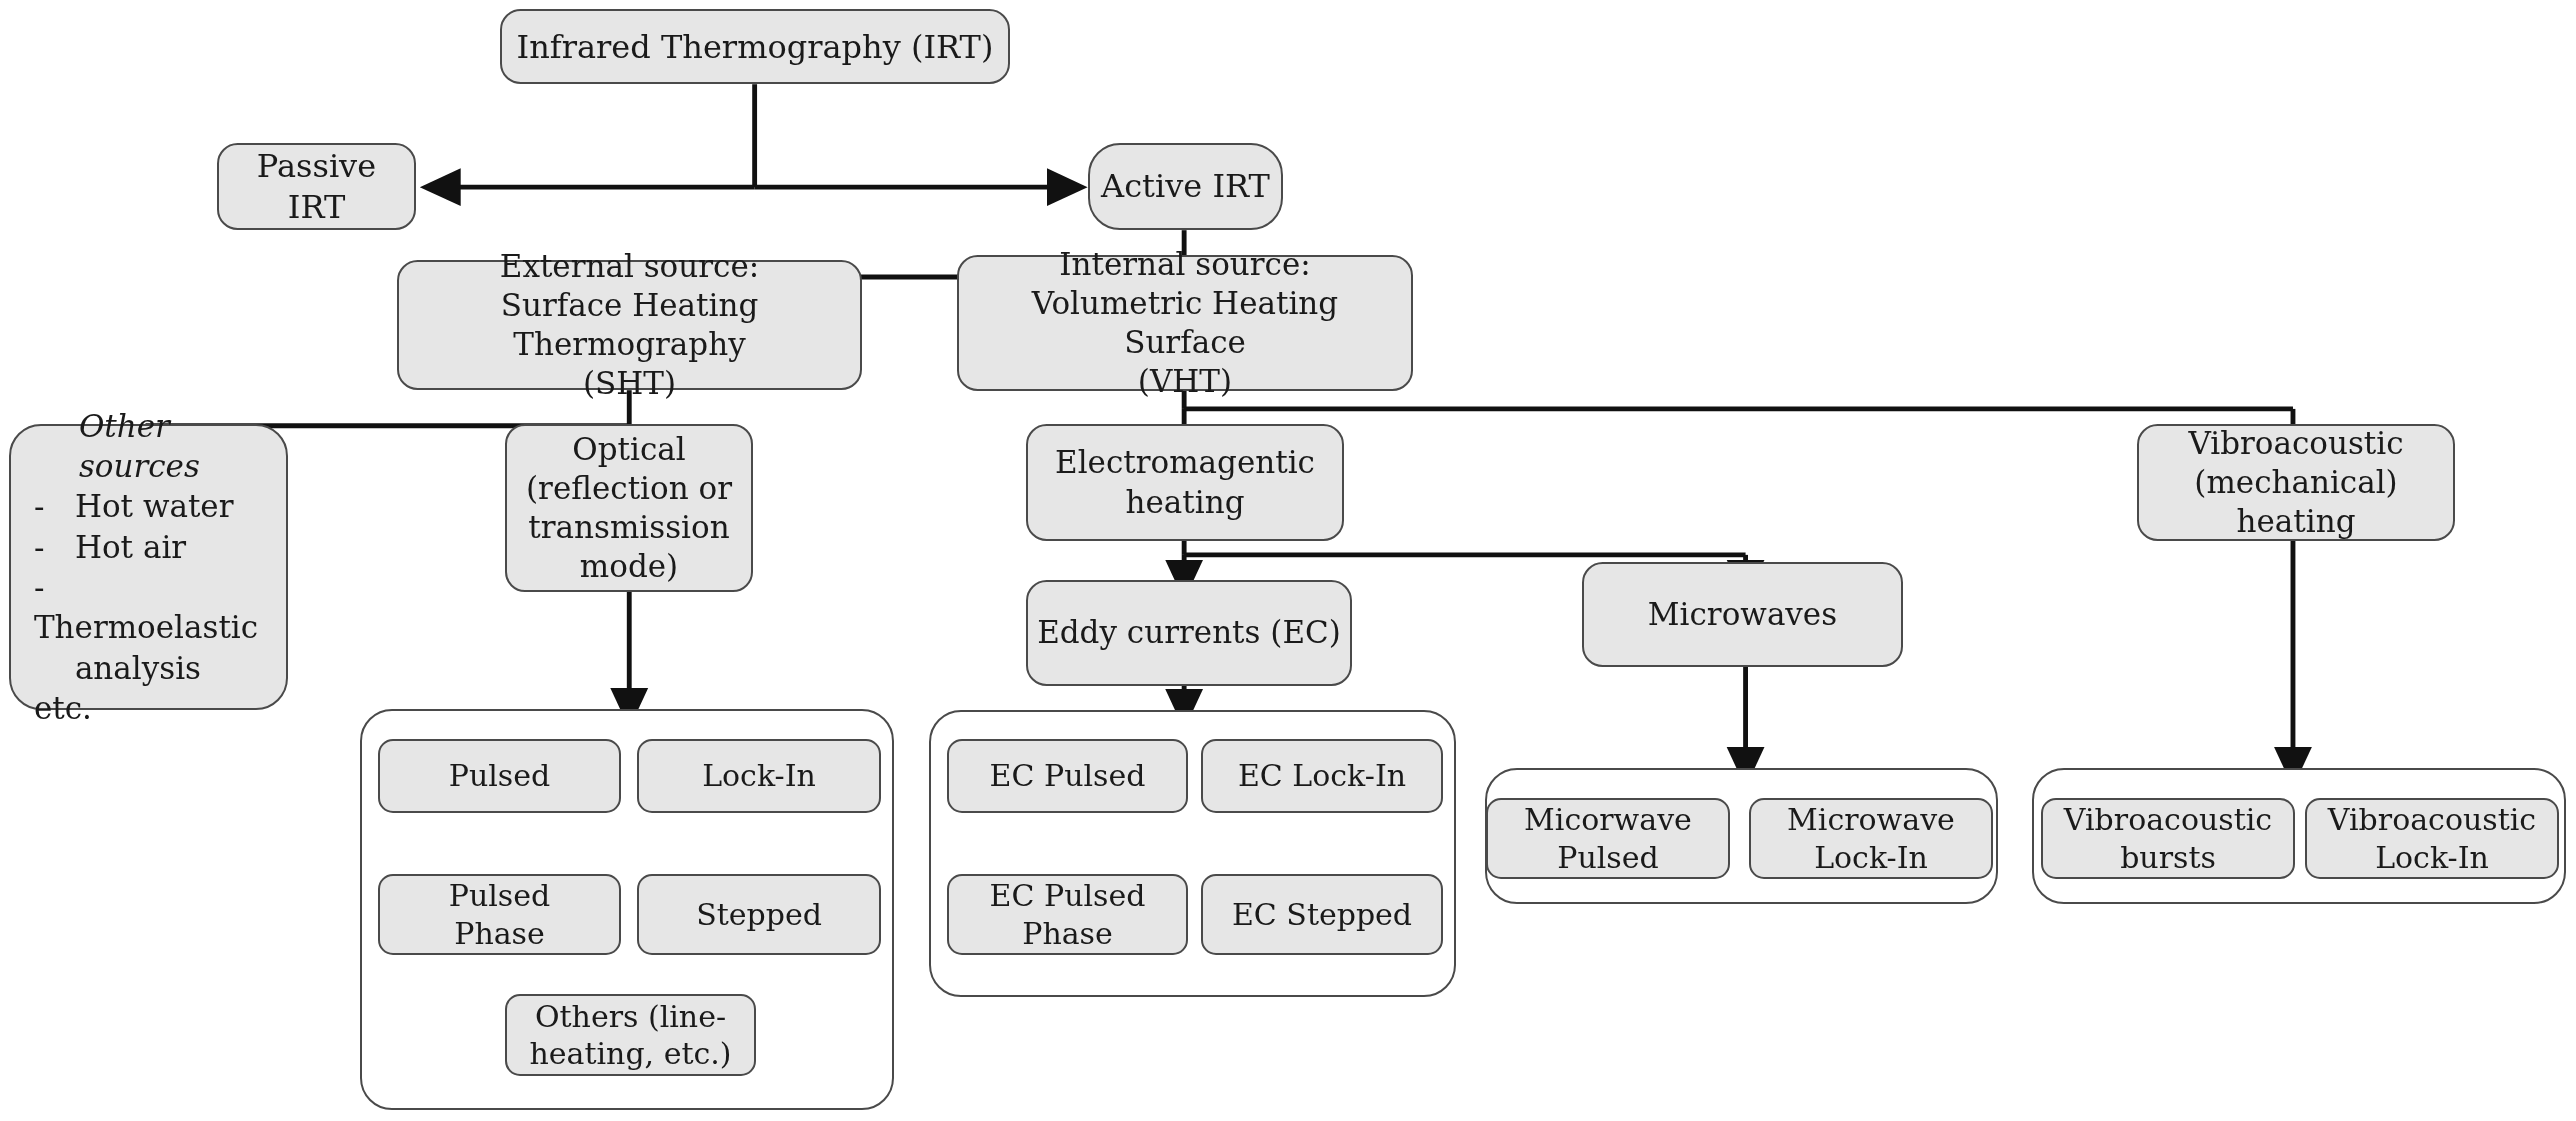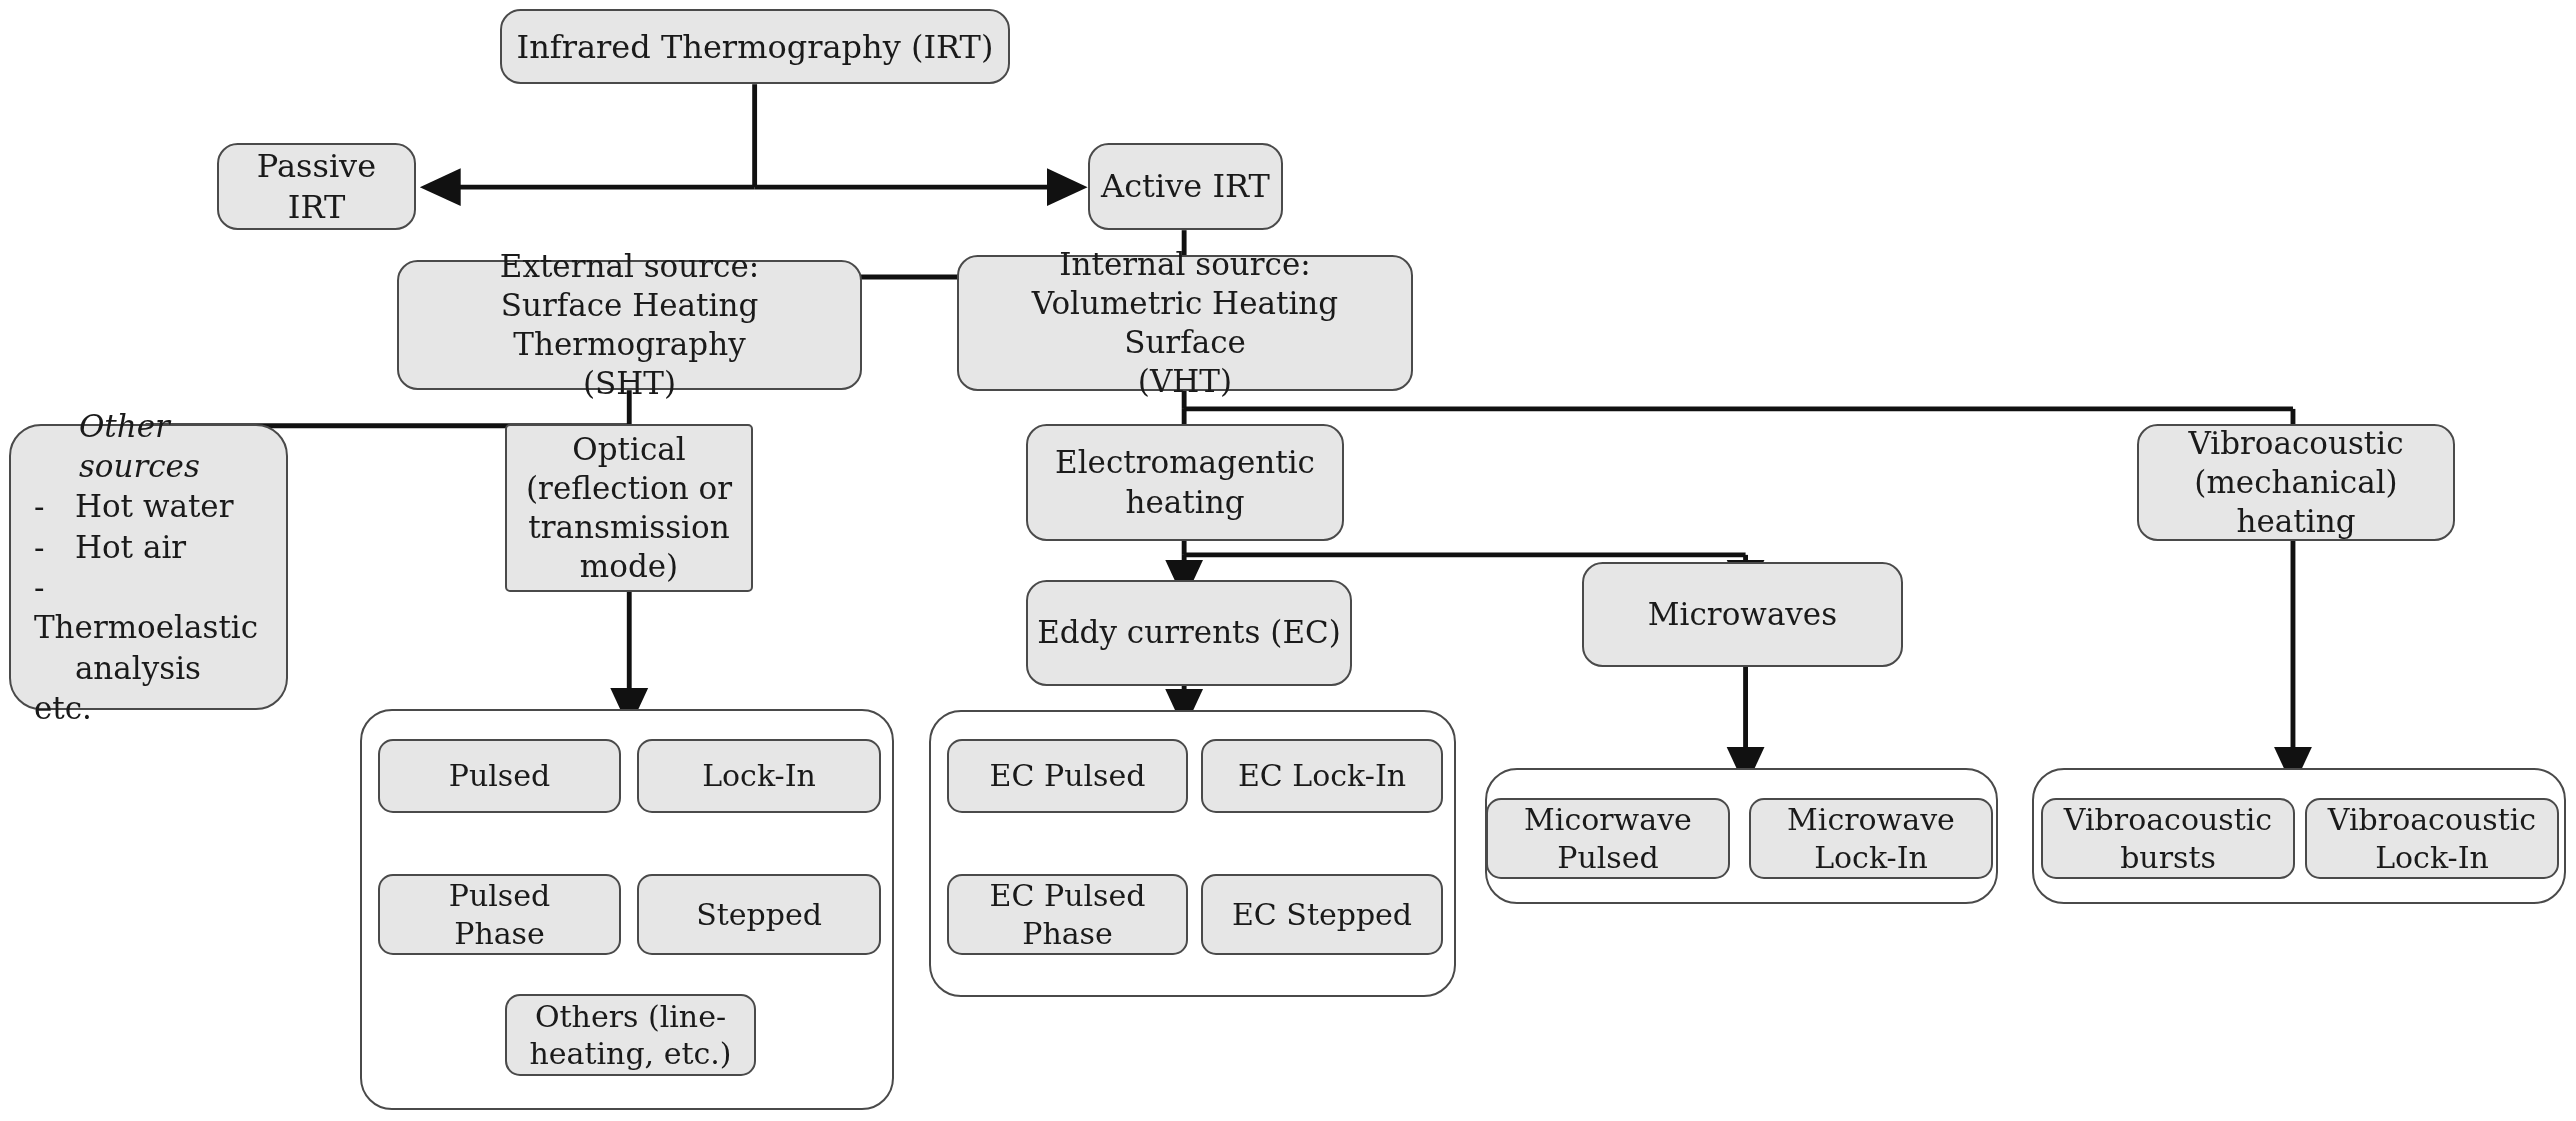--- a/index.html
+++ b/index.html
@@ -85,21 +85,21 @@
   </svg>
 
   <div class="node f34" style="left:500px;top:9.4px;width:510px;height:75px;">
     <span class="txt">Infrared Thermography (IRT)</span>
   </div>
 
   <div class="node f34" style="left:217px;top:143px;width:199px;height:87px;">
     <span class="txt">Passive IRT</span>
   </div>
 
-  <div class="node f34" style="left:1088px;top:143px;width:195px;height:87px;">
+  <div class="node f34" style="left:1088px;top:143px;width:195px;height:87px;border-radius:32px;">
     <span class="txt">Active IRT</span>
   </div>
 
   <div class="node f33" style="left:397px;top:260px;width:465px;height:130px;flex-direction:column;">
     <span>External source:</span>
     <span>Surface Heating Thermography</span>
     <span>(SHT)</span>
   </div>
 
   <div class="node f33" style="left:957px;top:255px;width:456px;height:136px;flex-direction:column;">
@@ -112,21 +112,21 @@
     <div class="listwrap">
       <span class="hdr">Other sources</span>
       <span class="li"><span class="dash">-</span><span>Hot water</span></span>
       <span class="li"><span class="dash">-</span><span>Hot air</span></span>
       <span class="li"><span class="dash">-</span><span>Thermoelastic</span></span>
       <span class="cont">analysis</span>
       <span class="etc">etc.</span>
     </div>
   </div>
 
-  <div class="node f33" style="left:505px;top:424px;width:248px;height:168px;flex-direction:column;border-radius:5px;">
+  <div class="node f33" style="left:505px;top:424px;width:248px;height:168px;flex-direction:column;border-radius:20px;">
     <span>Optical</span>
     <span>(reflection or</span>
     <span>transmission</span>
     <span>mode)</span>
   </div>
 
   <div class="node f33" style="left:1026px;top:424px;width:318px;height:117px;flex-direction:column;">
     <span>Electromagentic</span>
     <span>heating</span>
   </div>

